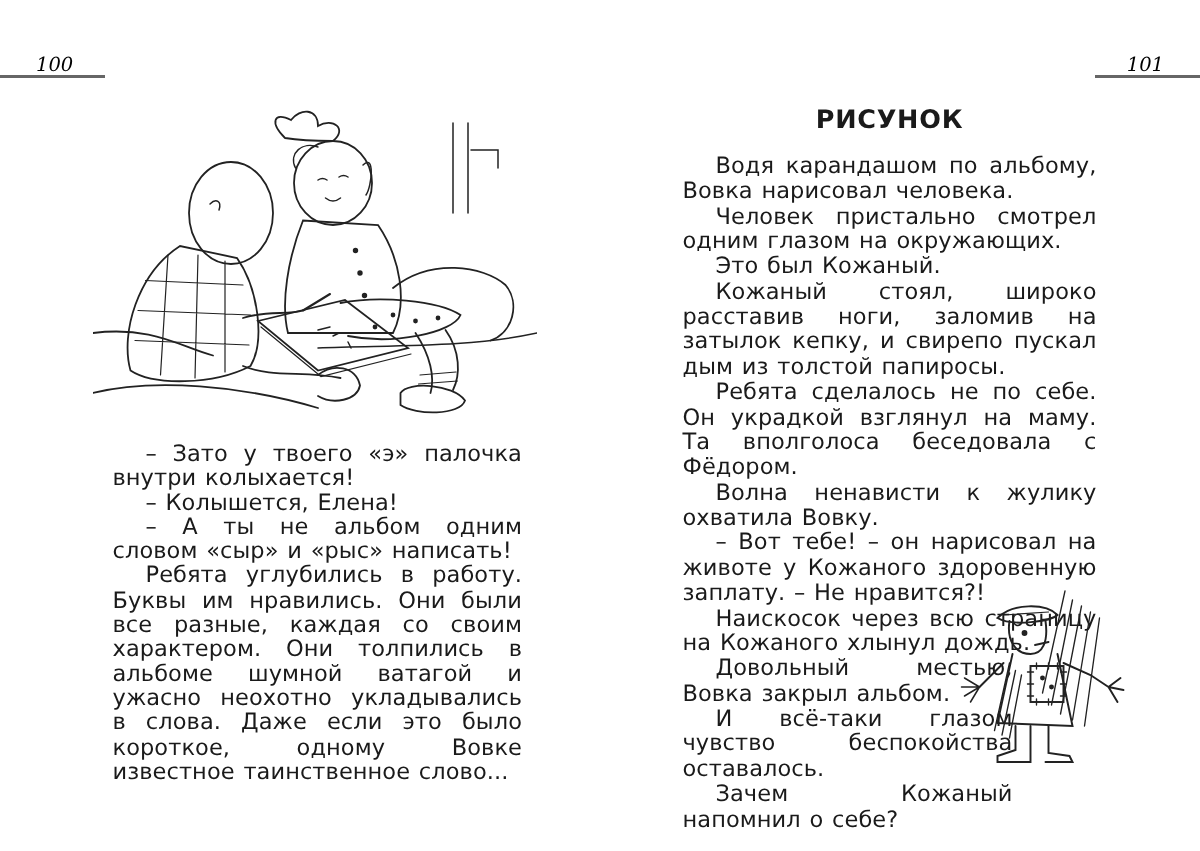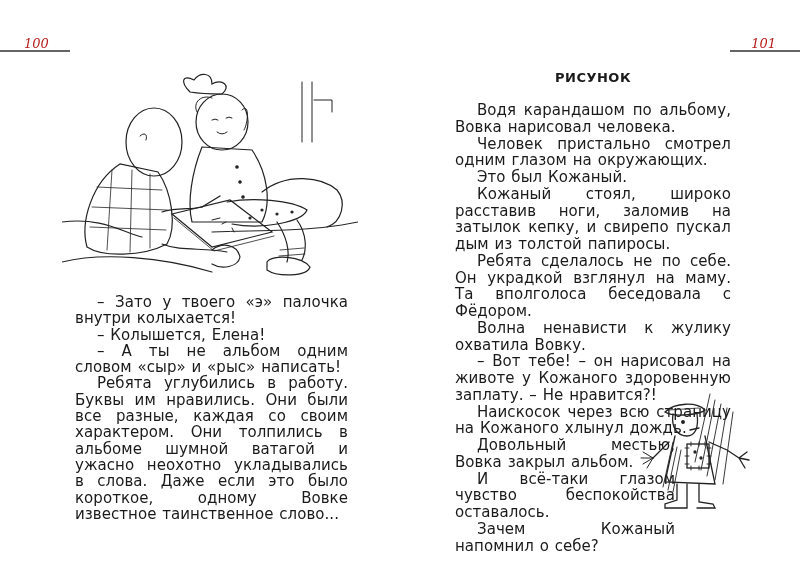--- a/index.html
+++ b/index.html
@@ -6,42 +6,42 @@
     body {
       width: 800px; height: 567px; overflow: hidden;
       background: #ffffff; position: relative;
       font-family: "DejaVu Sans", "Liberation Sans", sans-serif;
       color: #1a1a1a;
     }
     .page { position: absolute; top: 0; height: 567px; }
     .page-left { left: 0; width: 400px; }
     .page-right { left: 400px; width: 400px; }
 
-    .folio { position: absolute; top: 36px; font-family: "DejaVu Serif", "Liberation Serif", serif; font-style: italic; font-size: 13px; color: #b91c1c; }
+    .folio { position: absolute; top: 36px; font-family: "DejaVu Serif", "Liberation Serif", serif; font-style: italic; font-size: 13px; color: #000000; }
     .folio-left { left: 24px; }
     .folio-right { right: 24px; }
     .folio-rule { position: absolute; top: 50px; height: 1.5px; background: #666; }
     .rule-left { left: 0; width: 70px; }
     .rule-right { right: 0; width: 70px; }
 
     .illustration-left { position: absolute; left: 62px; top: 72px; width: 296px; height: 210px; }
     .illustration-right { position: absolute; left: 235px; top: 392px; width: 120px; height: 120px; }
 
     .text-block {
       position: absolute; font-size: 15px; line-height: 16.3px;
       text-align: justify; letter-spacing: 0.05px; word-spacing: 1px;
     }
     .text-left { left: 75px; top: 294px; width: 273px; }
     .text-right { left: 55px; top: 102px; width: 276px; line-height: 16.75px; }
     .text-block p { margin: 0; text-indent: 22px; }
     .text-block p.wrap-short { width: 220px; }
 
     .chapter-title {
       position: absolute; left: 55px; top: 70px; width: 276px; text-align: center;
-      font-size: 13px; font-weight: bold; letter-spacing: 0.5px;
+      font-size: 17px; font-weight: bold; letter-spacing: 0.5px;
     }
   </style>
 </head>
 <body>
 
 <div class="page page-left">
   <span class="folio folio-left">100</span>
   <div class="folio-rule rule-left"></div>
 
   <svg class="illustration-left" viewBox="0 0 296 210" fill="none" stroke="#222" stroke-width="1.2" stroke-linecap="round">

